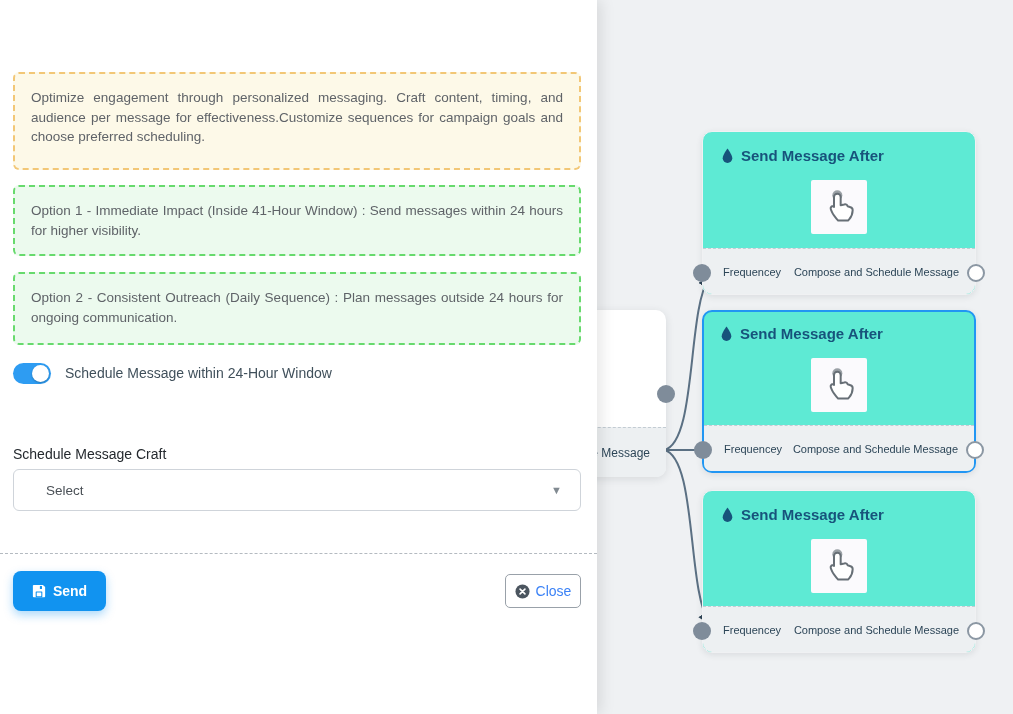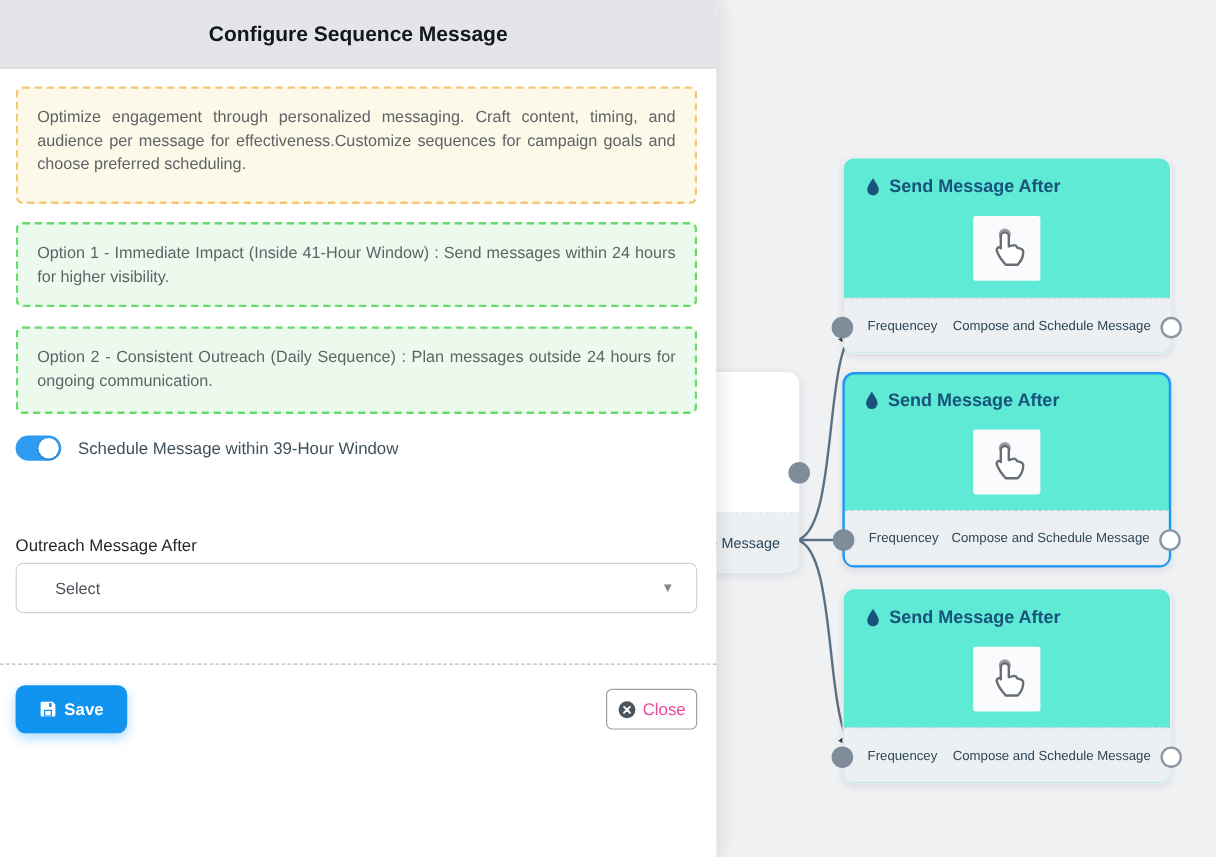--- a/index.html
+++ b/index.html
@@ -130,21 +130,21 @@
     position:absolute; left:13px; top:571px; width:93px; height:40px;
     background:#1193f0; border:none; border-radius:8px;
     color:#fff; font-size:14px; font-weight:700;
     display:flex; align-items:center; justify-content:center; gap:7px;
     box-shadow:0 4px 10px rgba(17,147,240,0.35); cursor:pointer;
     font-family:"Liberation Sans", sans-serif;
   }
   .btn-close {
     position:absolute; left:505px; top:574px; width:76px; height:34px;
     background:#fff; border:1px solid #99a1a9; border-radius:5px;
-    color:#ec4899; font-size:14px;
+    color:#3b82f6; font-size:14px;
     display:flex; align-items:center; justify-content:center; gap:6px;
     cursor:pointer; font-family:"Liberation Sans", sans-serif;
   }
   .btn-save svg, .btn-close svg { flex:0 0 auto; }
 </style>
 </head>
 <body>
 
 <div class="flow">
 
@@ -225,61 +225,58 @@
       <span>Frequencey</span>
       <span>Compose and Schedule Message</span>
     </div>
     <span class="handle handle-left" style="top:140px;"></span>
     <span class="handle handle-right" style="top:140px;"></span>
   </div>
 </div>
 
 <div class="panel">
 
-  <div class="panel-header">
-    <span class="panel-title">Configure Sequence Message</span>
-  </div>
 
   <div class="info-box box-warning">
     <span>Optimize engagement through personalized messaging. Craft content, timing, and audience per message for effectiveness.Customize sequences for campaign goals and choose preferred scheduling.</span>
   </div>
 
   <div class="info-box box-opt1">
     <span>Option 1 - Immediate Impact (Inside 41-Hour Window) : Send messages within 24 hours for higher visibility.</span>
   </div>
 
   <div class="info-box box-opt2">
     <span>Option 2 - Consistent Outreach (Daily Sequence) : Plan messages outside 24 hours for ongoing communication.</span>
   </div>
 
   <div class="toggle-row r1">
     <span class="switch on">
         <span class="knob"></span>
       </span>
-    <span>Schedule Message within 39-Hour Window</span>
-  </div>
-
-
-  <div class="field-label">Outreach Message After</div>
+    <span>Schedule Message within 24-Hour Window</span>
+  </div>
+
+
+  <div class="field-label">Schedule Message Craft</div>
 
   <div class="select-box">
     <span>Select</span>
     <span class="select-caret">▼</span>
   </div>
 
   <div class="divider"></div>
 
   <button class="btn-save">
     <svg width="14" height="14" viewBox="0 0 16 16">
       <path fill="#ffffff" d="M2 1 h10.5 L15 3.5 V14 a1 1 0 0 1 -1 1 H2 a1 1 0 0 1 -1 -1 V2 a1 1 0 0 1 1 -1 z"></path>
       <rect x="4.2" y="8.5" width="7.6" height="6.5" rx="0.6" fill="#1193f0"></rect>
       <rect x="5.4" y="9.7" width="5.2" height="4.2" rx="0.4" fill="#ffffff"></rect>
       <rect x="9" y="2.2" width="2.4" height="3.6" rx="0.4" fill="#1193f0"></rect>
     </svg>
-    <span>Save</span>
+    <span>Send</span>
   </button>
 
   <button class="btn-close">
     <svg width="15" height="15" viewBox="0 0 16 16">
       <circle cx="8" cy="8" r="7.5" fill="#4b555f"></circle>
       <path d="M5.4 5.4 L10.6 10.6 M10.6 5.4 L5.4 10.6" stroke="#ffffff" stroke-width="1.7" stroke-linecap="round"></path>
     </svg>
     <span>Close</span>
   </button>
 </div>

